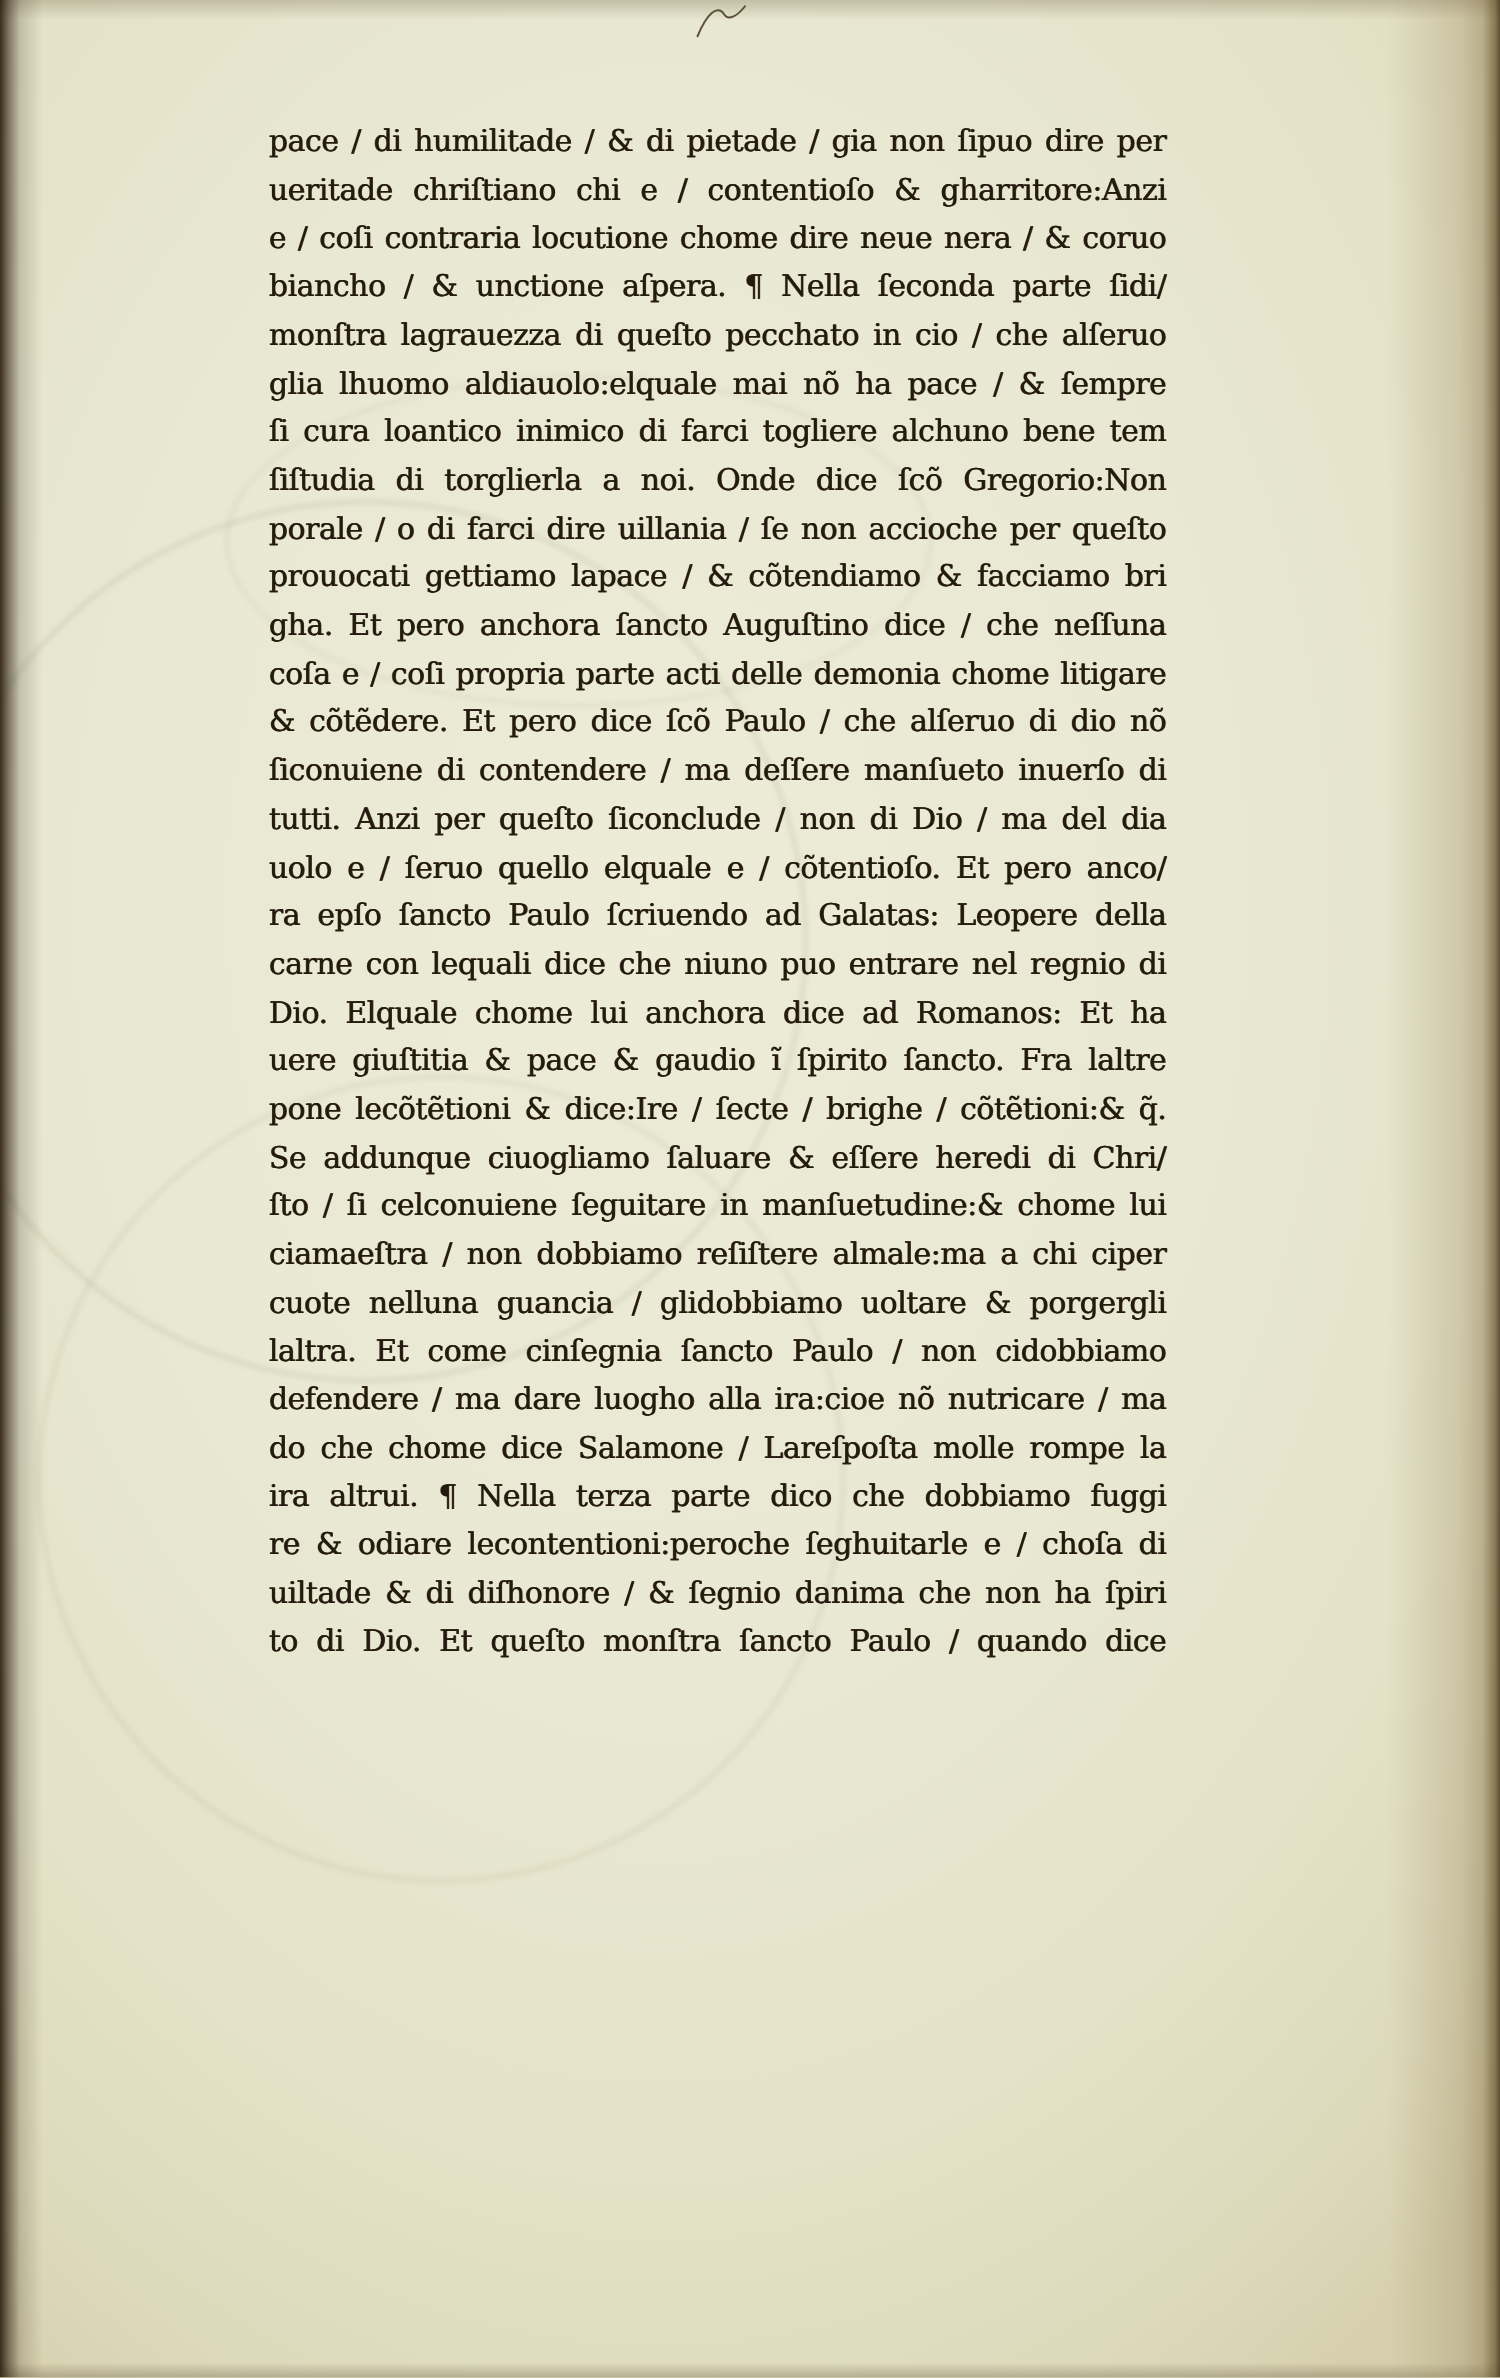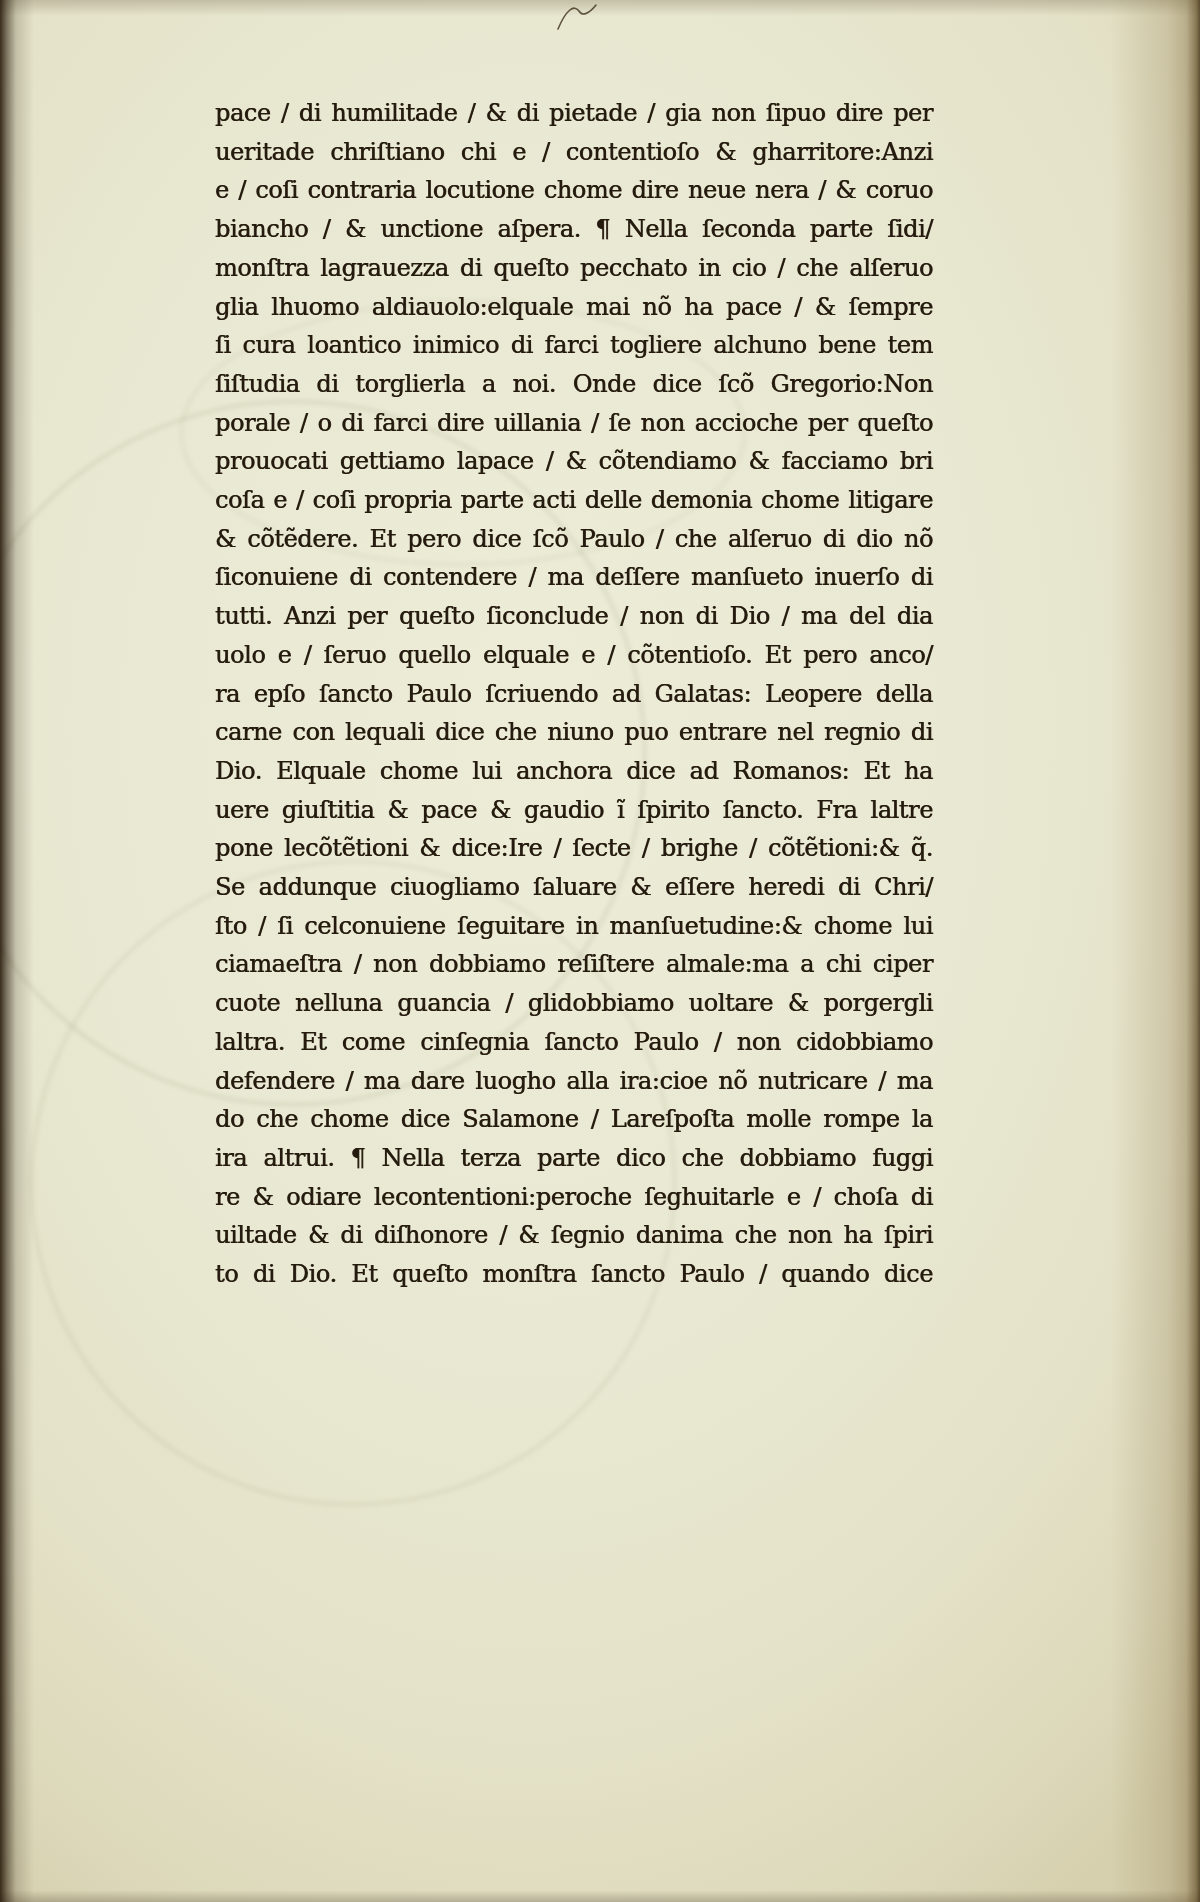--- a/index.html
+++ b/index.html
@@ -101,20 +101,21 @@
       <div class="line">pace / di humilitade / &amp; di pietade / gia non ſipuo dire per</div>
       <div class="line">ueritade chriſtiano chi e / contentioſo &amp; gharritore:Anzi</div>
       <div class="line">e / coſi contraria locutione chome dire neue nera / &amp; coruo</div>
       <div class="line">biancho / &amp; unctione aſpera. ¶ Nella ſeconda parte ſidi/</div>
       <div class="line">monſtra lagrauezza di queſto pecchato in cio / che alſeruo</div>
       <div class="line">glia lhuomo aldiauolo:elquale mai nõ ha pace / &amp; ſempre</div>
       <div class="line">ſi cura loantico inimico di farci togliere alchuno bene tem</div>
       <div class="line">ſiſtudia di torglierla a noi. Onde dice ſcõ Gregorio:Non</div>
       <div class="line">porale / o di farci dire uillania / ſe non accioche per queſto</div>
       <div class="line">prouocati gettiamo lapace / &amp; cõtendiamo &amp; facciamo bri</div>
+      <div class="line">gha. Et pero anchora ſancto Auguſtino dice / che neſſuna</div>
       <div class="line">coſa e / coſi propria parte acti delle demonia chome litigare</div>
       <div class="line">&amp; cõtẽdere. Et pero dice ſcõ Paulo / che alſeruo di dio nõ</div>
       <div class="line">ſiconuiene di contendere / ma deſſere manſueto inuerſo di</div>
       <div class="line">tutti. Anzi per queſto ſiconclude / non di Dio / ma del dia</div>
       <div class="line">uolo e / ſeruo quello elquale e / cõtentioſo. Et pero anco/</div>
       <div class="line">ra epſo ſancto Paulo ſcriuendo ad Galatas: Leopere della</div>
       <div class="line">carne con lequali dice che niuno puo entrare nel regnio di</div>
       <div class="line">Dio. Elquale chome lui anchora dice ad Romanos: Et ha</div>
       <div class="line">uere giuſtitia &amp; pace &amp; gaudio ĩ ſpirito ſancto. Fra laltre</div>
       <div class="line">pone lecõtẽtioni &amp; dice:Ire / ſecte / brighe / cõtẽtioni:&amp; q̃.</div>

